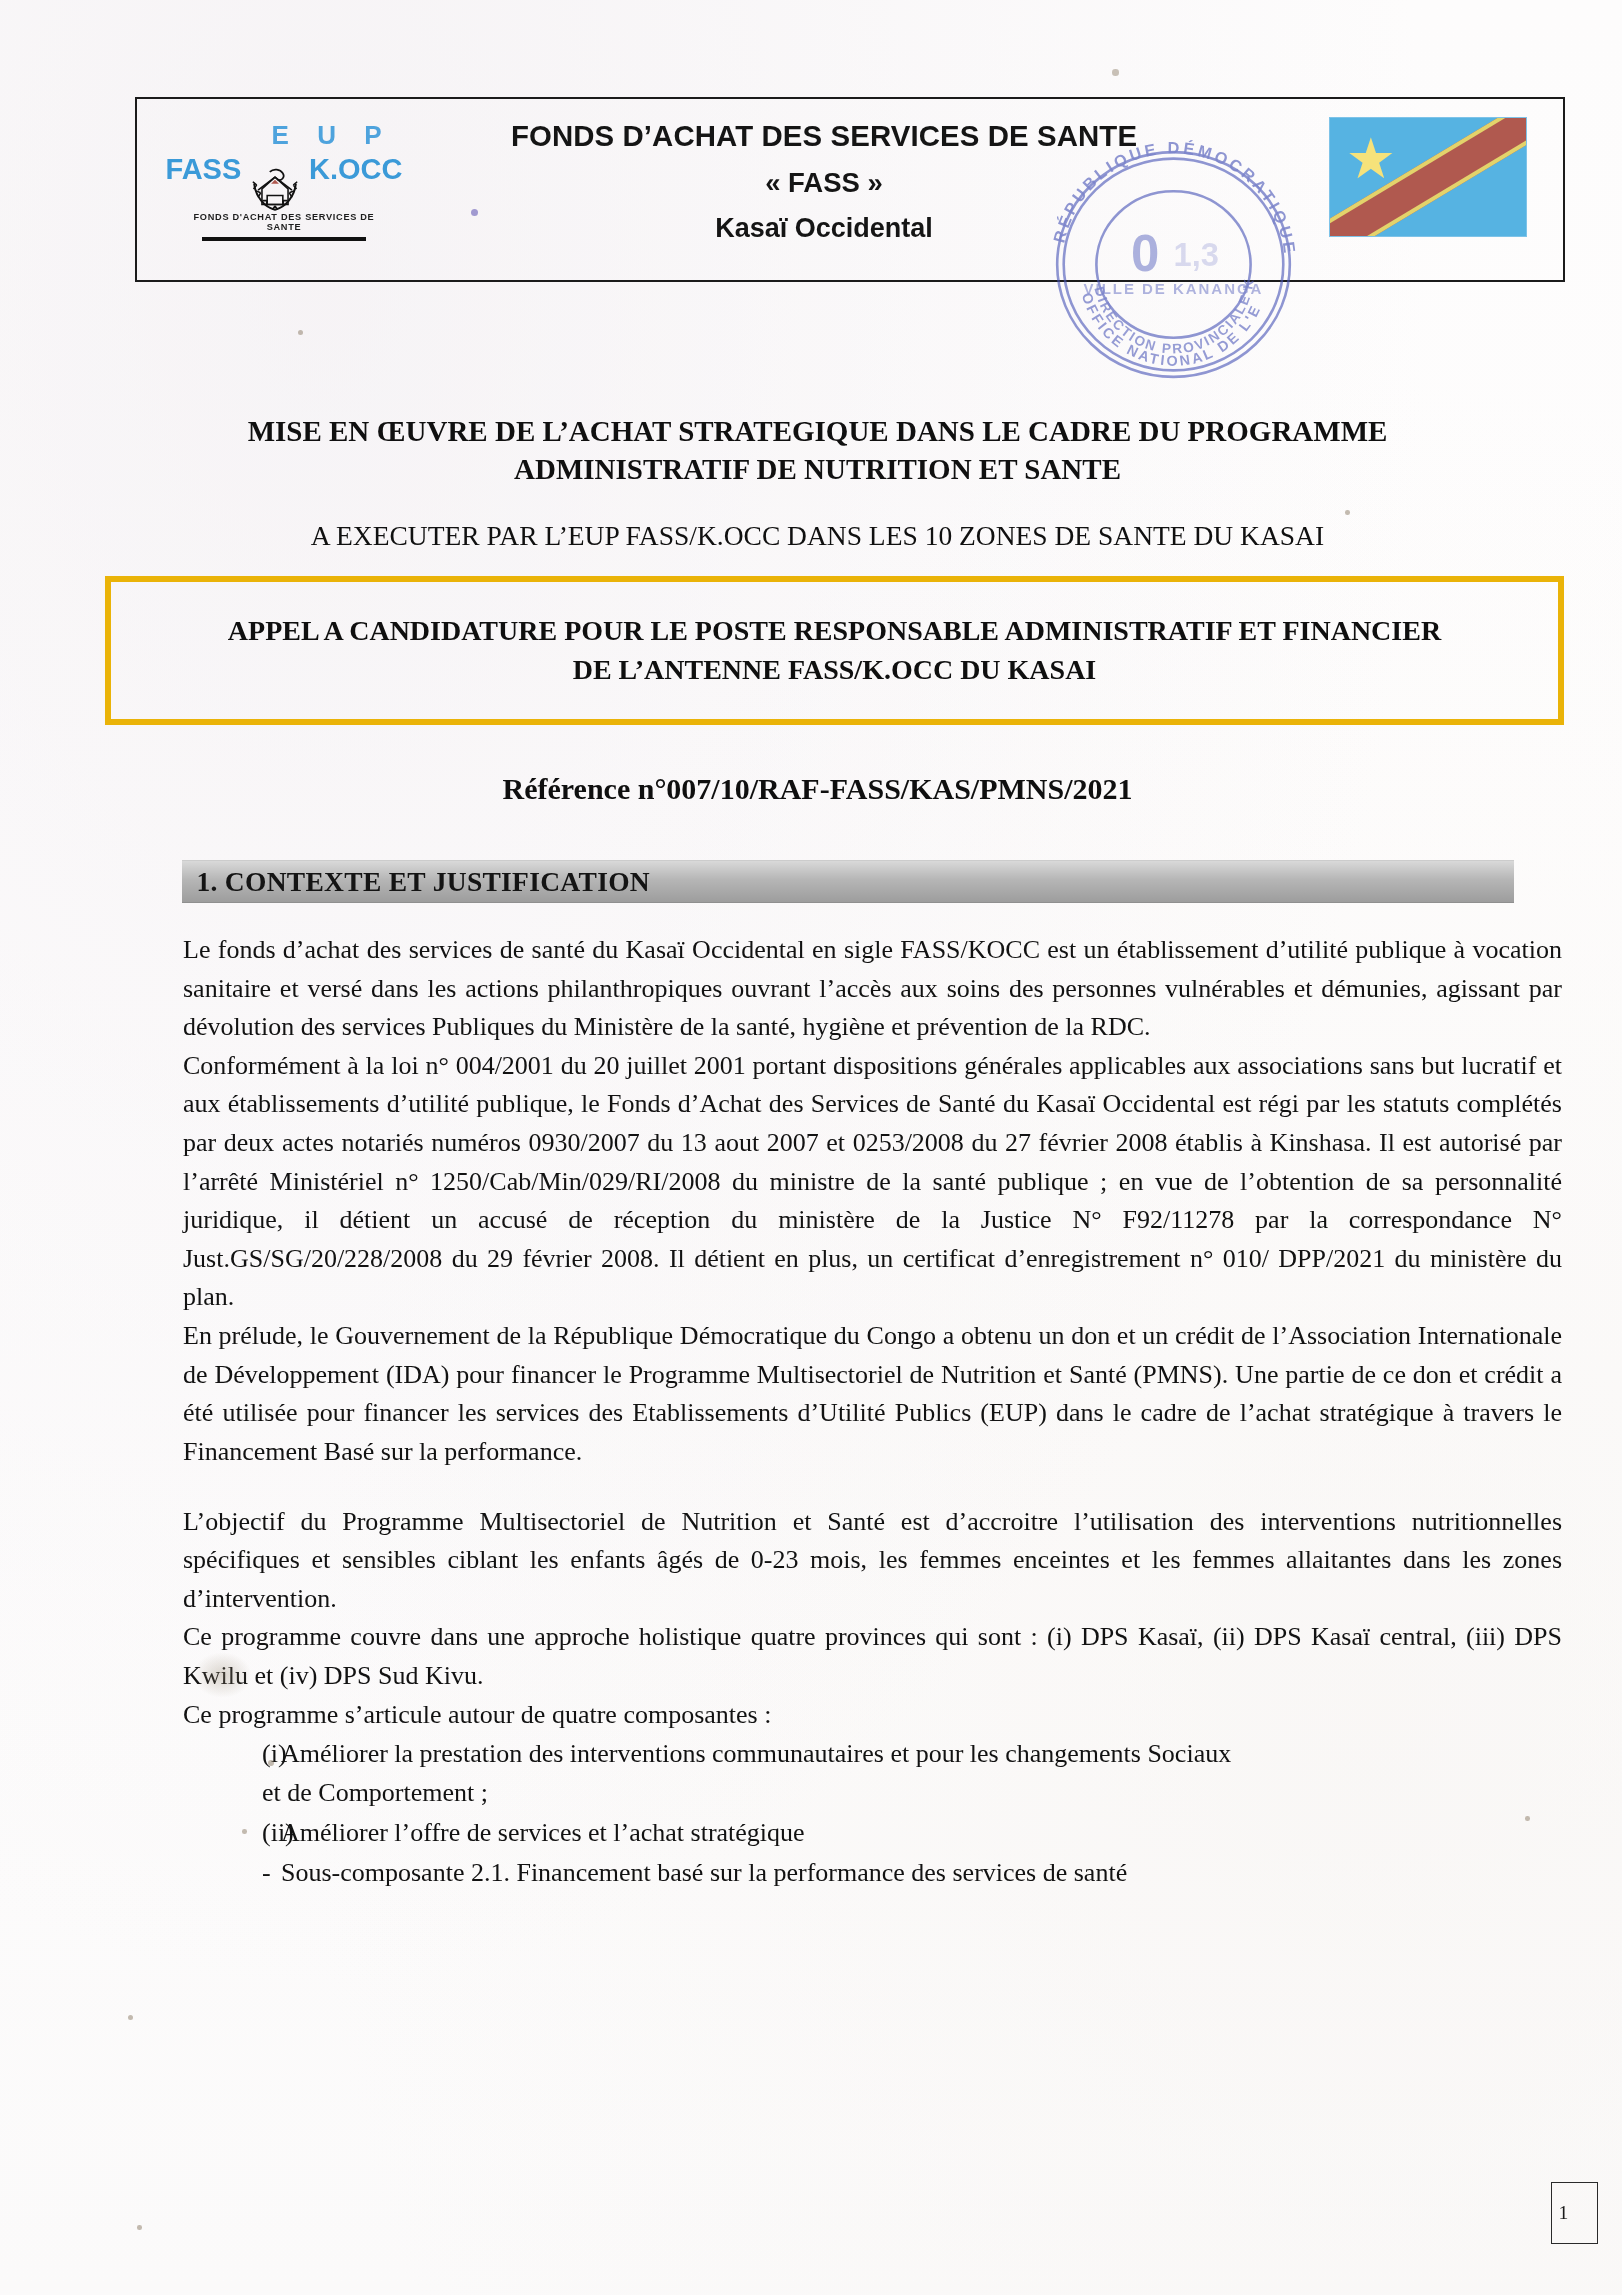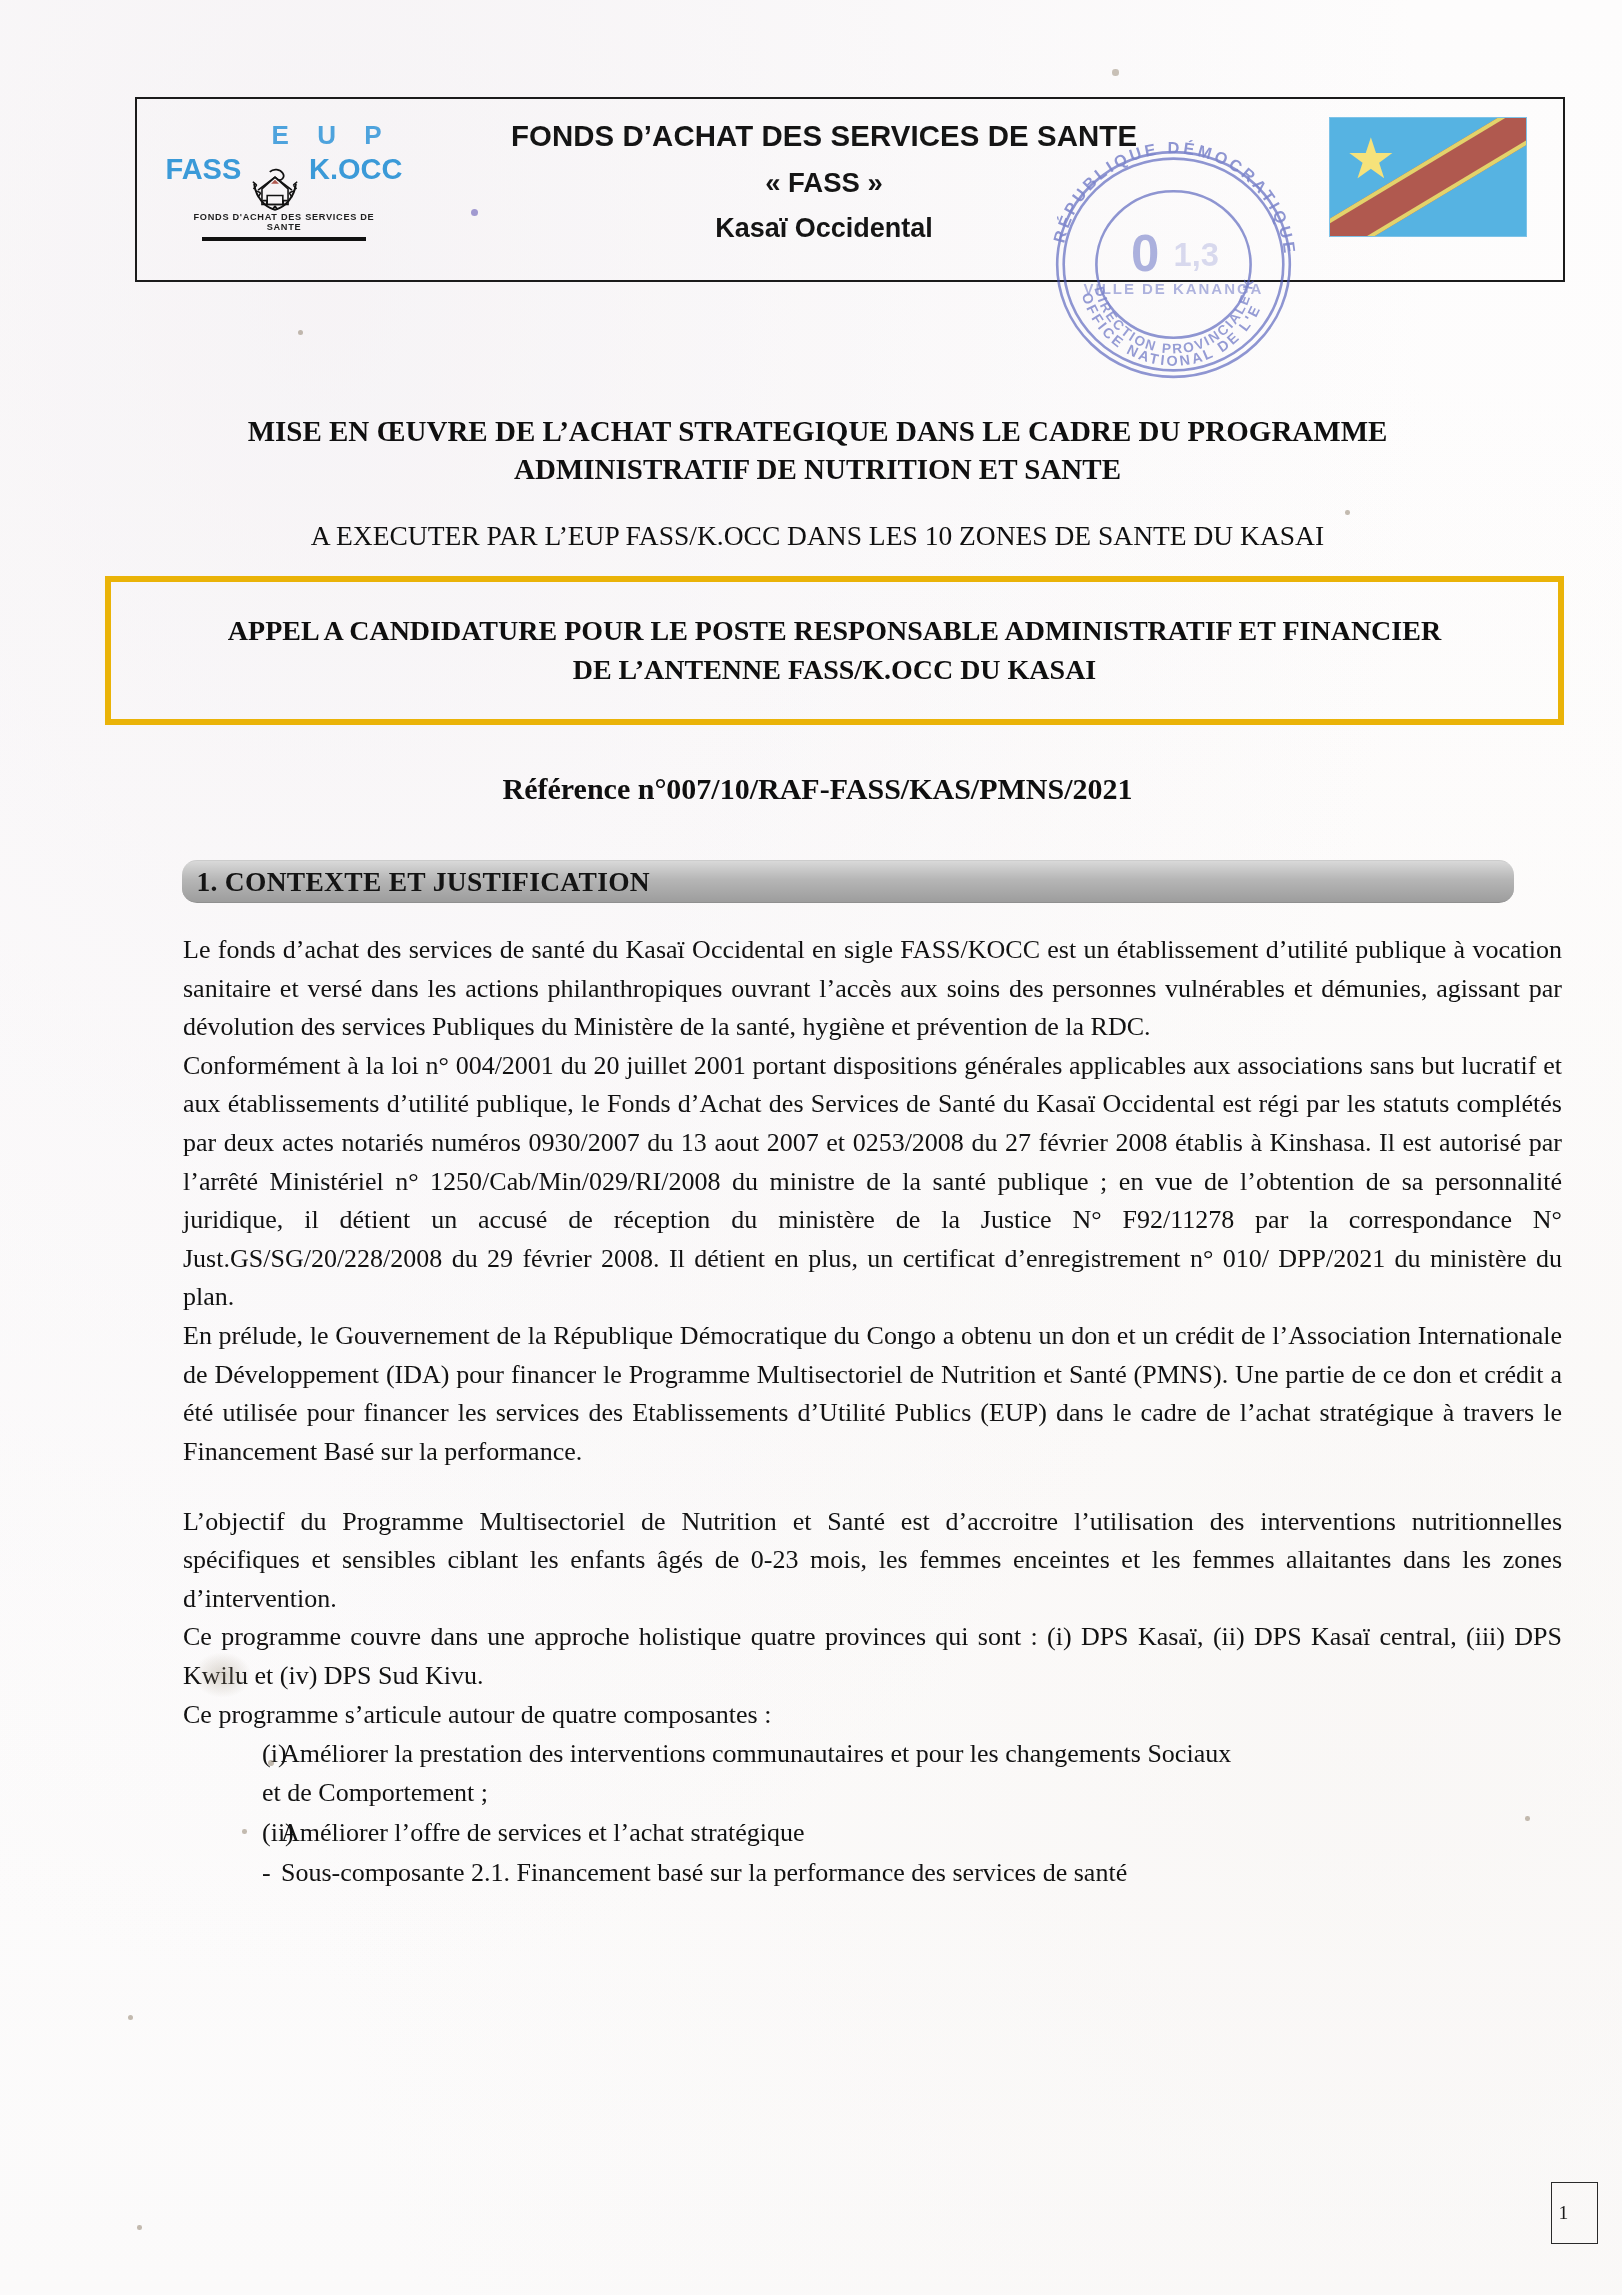--- a/index.html
+++ b/index.html
@@ -204,21 +204,20 @@
   
   .section-bar {
     position: absolute;
     left: 182px;
     top: 860px;
     width: 1332px;
     height: 41px;
     background: linear-gradient(180deg, #d9d9d9 0%, #b6b6b6 45%, #9d9d9d 100%);
     border-top: 0.7px solid #cccccc;
     border-bottom: 0.7px solid #8f8f8f;
-    border-radius: 15px;
   }
   .section-bar .label {
     position: absolute;
     left: 14.4px;
     top: 4.6px;
     font-weight: bold;
     font-size: 27.5px;
     color: #141414;
     letter-spacing: 0.3px;
   }

